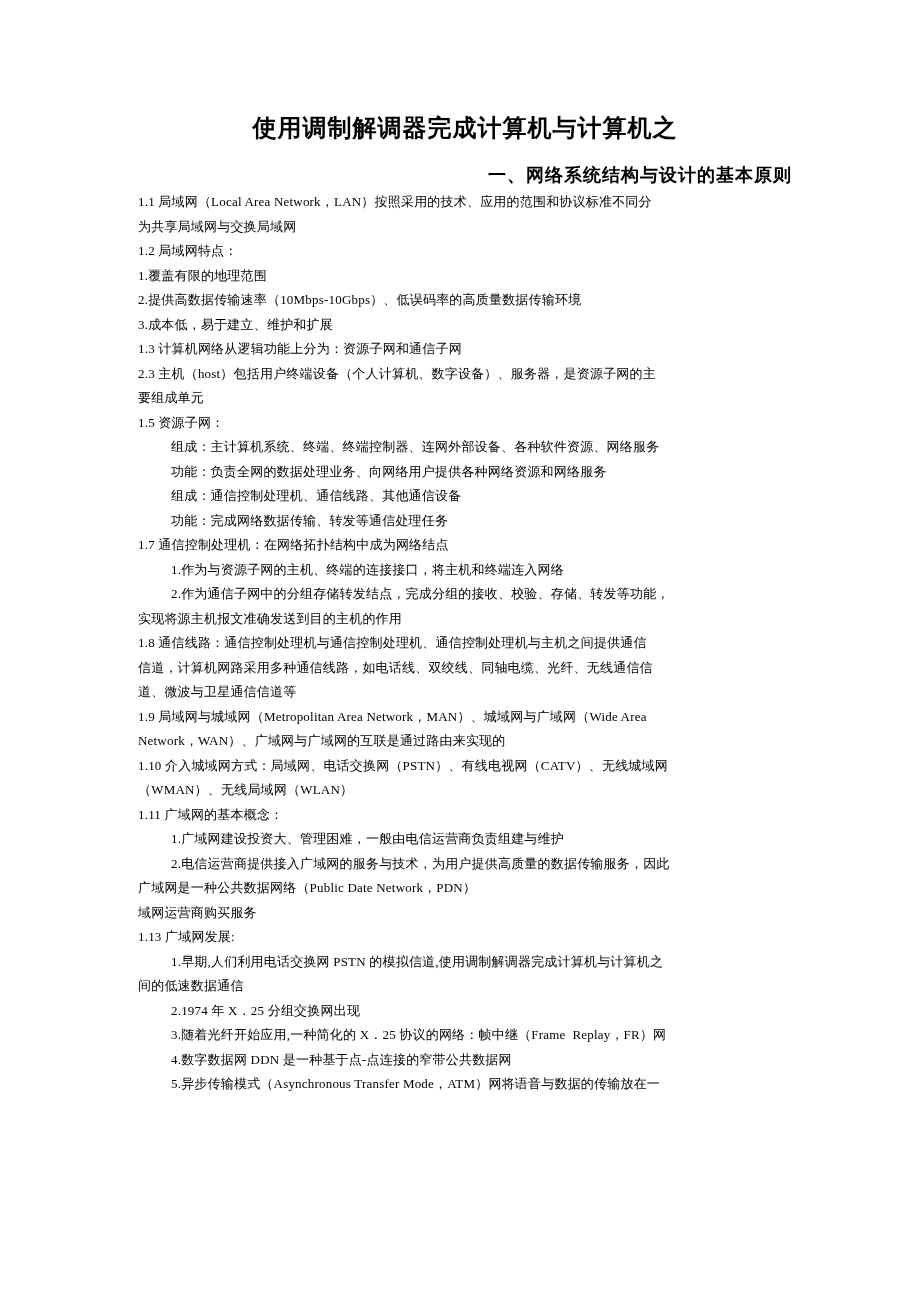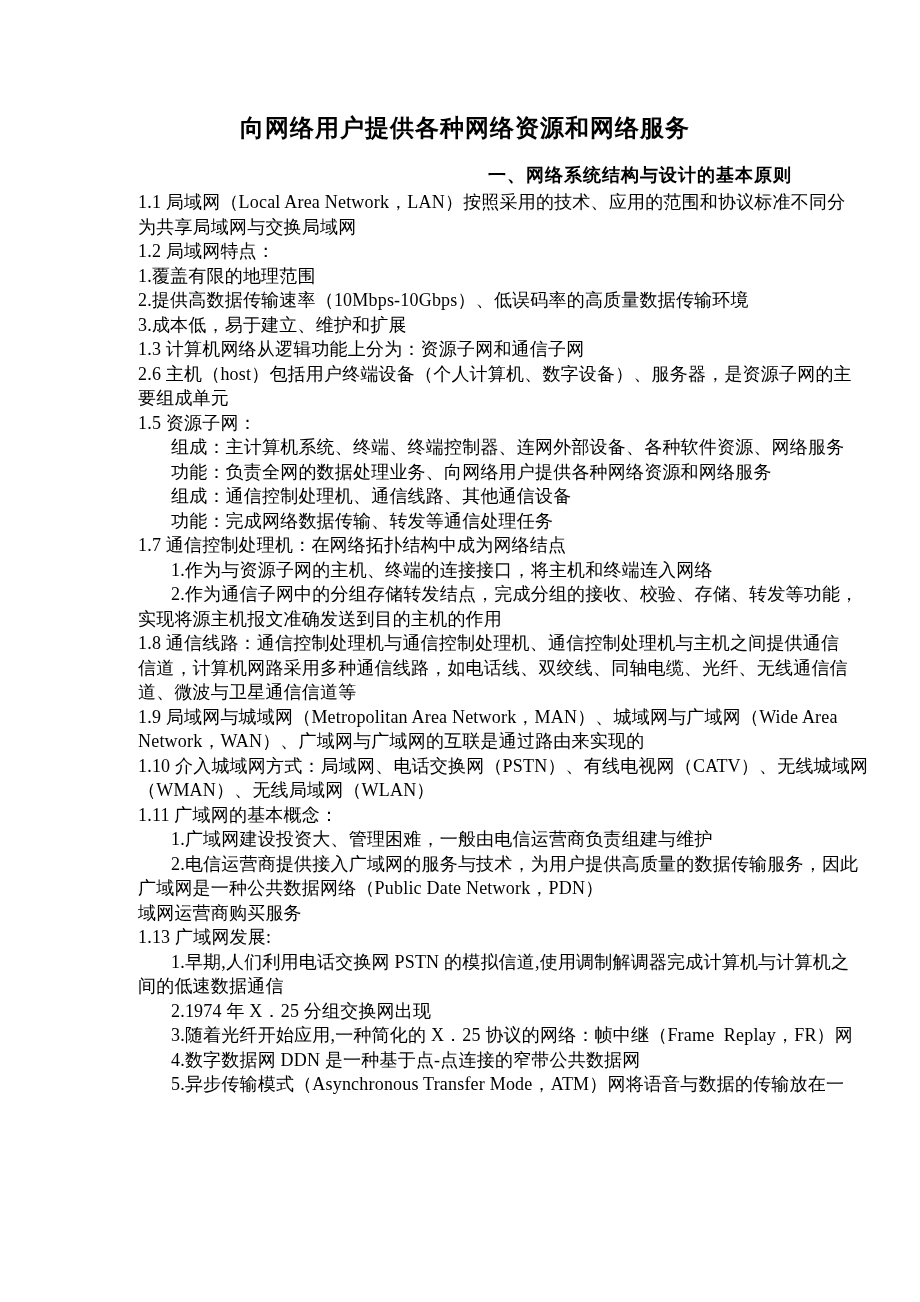--- a/index.html
+++ b/index.html
@@ -35,45 +35,45 @@
     font-weight: bold;
     letter-spacing: 1px;
     margin-top: 16px;
     white-space: pre;
     text-align: right;
   }
   .body-text {
     margin-top: 2px;
   }
   .line {
-    font-size: 18px;
+    font-size: 13px;
     line-height: 24.5px;
     white-space: pre;
     letter-spacing: 0.2px;
   }
   .line.i1 {
     padding-left: 33px;
   }
 </style>
 </head>
 <body>
 
 <div class="page">
   <div class="content">
-    <div class="doc-title">向网络用户提供各种网络资源和网络服务</div>
+    <div class="doc-title">使用调制解调器完成计算机与计算机之</div>
     <div class="section-heading">一、网络系统结构与设计的基本原则</div>
     <div class="body-text">
         <div class="line">1.1 局域网（Local Area Network，LAN）按照采用的技术、应用的范围和协议标准不同分</div>
         <div class="line">为共享局域网与交换局域网</div>
         <div class="line">1.2 局域网特点：</div>
         <div class="line">1.覆盖有限的地理范围</div>
         <div class="line">2.提供高数据传输速率（10Mbps-10Gbps）、低误码率的高质量数据传输环境</div>
         <div class="line">3.成本低，易于建立、维护和扩展</div>
         <div class="line">1.3 计算机网络从逻辑功能上分为：资源子网和通信子网</div>
-        <div class="line">2.6 主机（host）包括用户终端设备（个人计算机、数字设备）、服务器，是资源子网的主</div>
+        <div class="line">2.3 主机（host）包括用户终端设备（个人计算机、数字设备）、服务器，是资源子网的主</div>
         <div class="line">要组成单元</div>
         <div class="line">1.5 资源子网：</div>
         <div class="line i1">组成：主计算机系统、终端、终端控制器、连网外部设备、各种软件资源、网络服务</div>
         <div class="line i1">功能：负责全网的数据处理业务、向网络用户提供各种网络资源和网络服务</div>
         <div class="line i1">组成：通信控制处理机、通信线路、其他通信设备</div>
         <div class="line i1">功能：完成网络数据传输、转发等通信处理任务</div>
         <div class="line">1.7 通信控制处理机：在网络拓扑结构中成为网络结点</div>
         <div class="line i1">1.作为与资源子网的主机、终端的连接接口，将主机和终端连入网络</div>
         <div class="line i1">2.作为通信子网中的分组存储转发结点，完成分组的接收、校验、存储、转发等功能，</div>
         <div class="line">实现将源主机报文准确发送到目的主机的作用</div>

